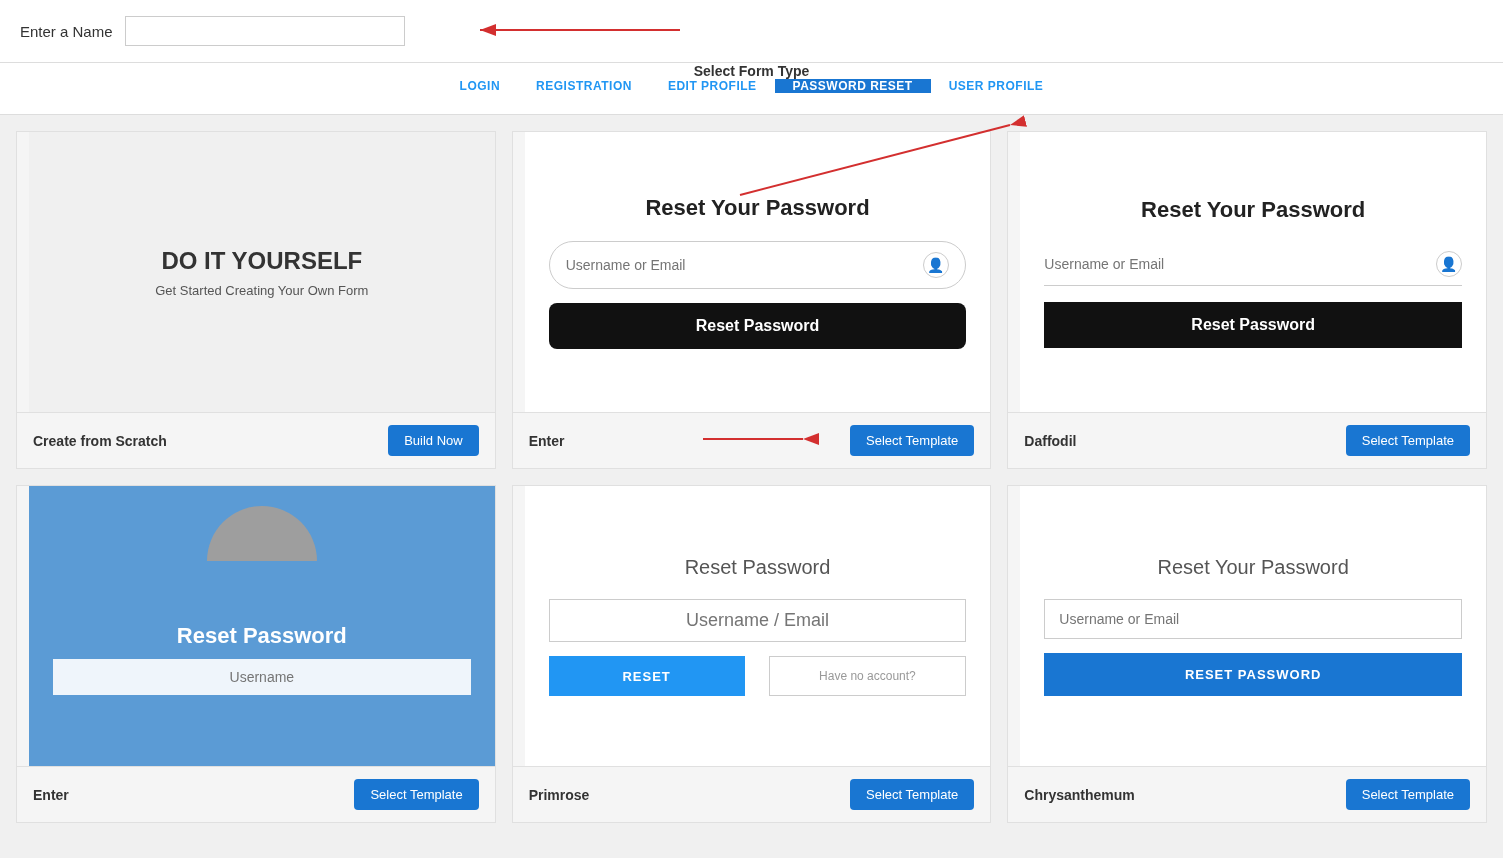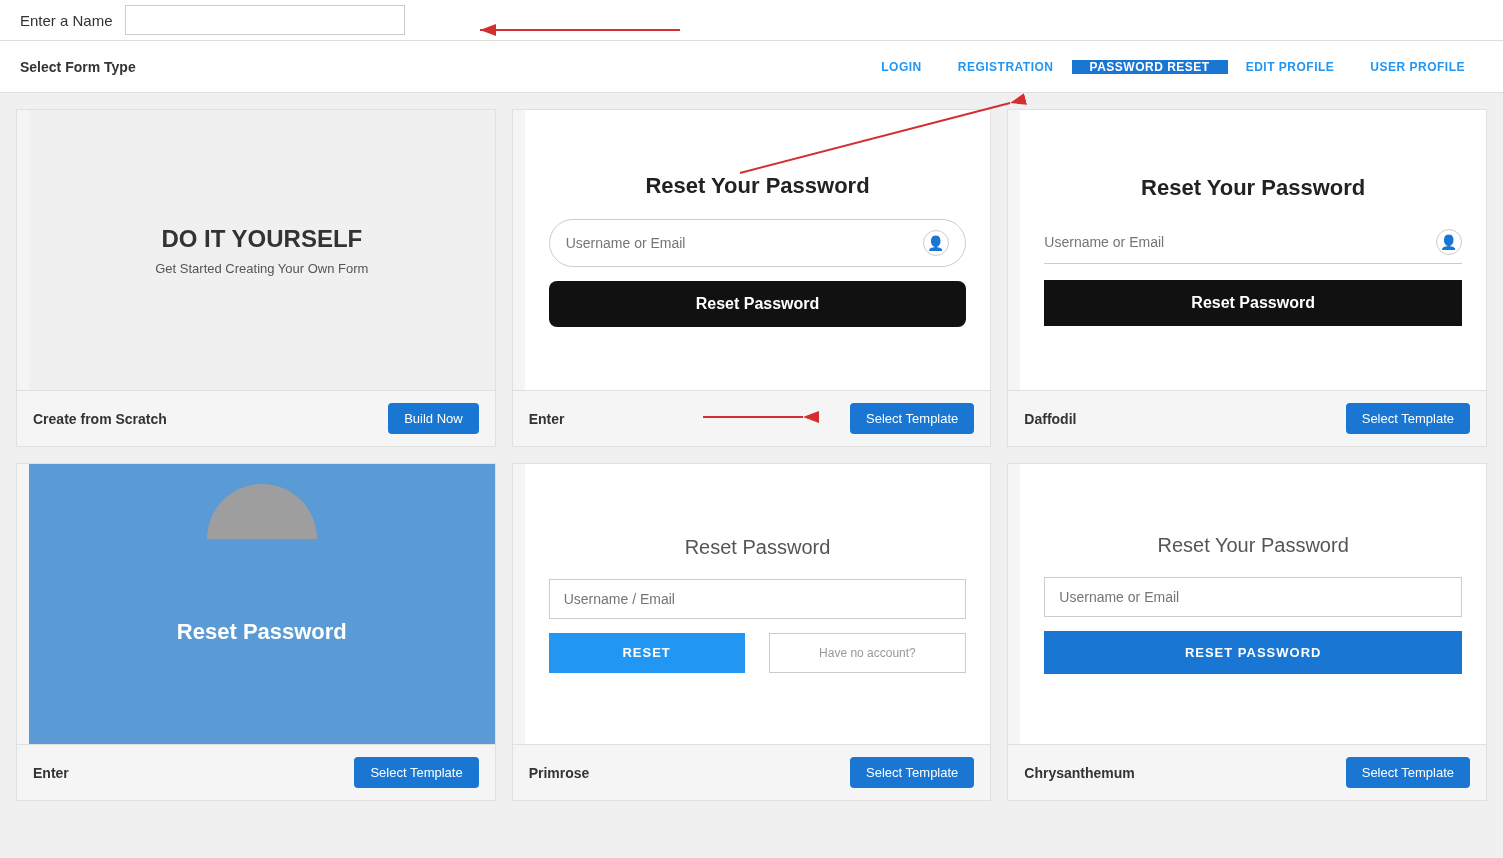--- a/index.html
+++ b/index.html
@@ -6,21 +6,21 @@
     body {
       font-family: -apple-system, BlinkMacSystemFont, 'Segoe UI', sans-serif;
       background: #f0f0f0;
       color: #333;
     }
 
     
     .top-bar {
       background: #fff;
       border-bottom: 1px solid #ddd;
-      padding: 5px 20px;
+      padding: 16px 20px;
       display: flex;
       align-items: center;
       gap: 12px;
       position: relative;
     }
     .top-bar label {
       font-size: 15px;
       font-weight: 500;
       white-space: nowrap;
     }
@@ -34,28 +34,29 @@
 
     
     .form-type-bar {
       background: #fff;
       border-bottom: 1px solid #ddd;
       padding: 0 20px;
       display: flex;
       align-items: center;
       justify-content: space-between;
       height: 52px;
+      flex-direction: column;
     }
     .form-type-label {
       font-size: 14px;
       font-weight: 600;
     }
     .form-type-tabs {
       display: flex;
-      align-items: center;
+      align-items: flex-start;
       height: 100%;
     }
     .form-tab {
       padding: 0 18px;
       display: flex;
       align-items: center;
       font-size: 12px;
       font-weight: 600;
       letter-spacing: 0.5px;
       cursor: pointer;
@@ -377,22 +378,22 @@
     </defs>
     <line x1="210" y1="20" x2="10" y2="20" stroke="#d32f2f" stroke-width="2" marker-end="url(#arrowhead1)"></line>
   </svg>
 </div>
 
 <div class="form-type-bar">
   <span class="form-type-label">Select Form Type</span>
   <nav class="form-type-tabs">
     <button class="form-tab">LOGIN</button>
     <button class="form-tab">REGISTRATION</button>
+    <button class="form-tab">EDIT PROFILE</button>
     <button class="form-tab active">PASSWORD RESET</button>
-    <button class="form-tab">EDIT PROFILE</button>
     <button class="form-tab">USER PROFILE</button>
   </nav>
 </div>
 
 <div style="position:relative;">
 
   <svg style="position:absolute;left:730px;top:0;width:320px;height:90px;pointer-events:none;z-index:10;" viewBox="0 0 320 90">
     <defs>
       <marker id="arrowhead2" markerWidth="8" markerHeight="6" refX="0" refY="3" orient="auto">
         <polygon points="8 0, 0 3, 8 6" fill="#d32f2f"></polygon>
@@ -453,33 +454,34 @@
       </div>
     </div>
 
     <div class="card avatar-card">
       <div class="card-body" style="background:#5b9bd5;justify-content:flex-start;padding:0;">
         <div style="width:100%;display:flex;justify-content:center;padding-top:20px;background:#5b9bd5;">
           <div style="width:110px;height:55px;background:#9e9e9e;border-radius:55px 55px 0 0;"></div>
         </div>
         <div style="width:100%;padding:10px 24px 20px;display:flex;flex-direction:column;align-items:center;background:#5b9bd5;flex:1;justify-content:center;">
           <div class="avatar-card-title">Reset Password</div>
+          <input type="text" class="avatar-username-input" placeholder="Username" style="">
         </div>
       </div>
       <div class="card-footer">
         <span class="card-name">Enter</span>
         <button class="btn-blue">Select Template</button>
       </div>
     </div>
 
     <div class="card middle-bottom-card">
       <div class="card-body">
         <div class="mb-title">Reset Password</div>
         <div class="mb-input-wrap">
-          <input type="text" style="color: #0369a1; font-size: 14px; text-align: left; border: none; outline: none; width: 100%;" placeholder="Username / Email">
+          <input type="text" style="color: #0369a1; font-size: 18px; text-align: center; border: none; outline: none; width: 100%;" placeholder="Username / Email">
         </div>
         <div class="mb-buttons">
           <button class="mb-btn-reset">RESET</button>
           <button class="mb-btn-noaccount">Have no account?</button>
         </div>
       </div>
       <div class="card-footer">
         <span class="card-name">Primrose</span>
         <button class="btn-blue">Select Template</button>
       </div>

